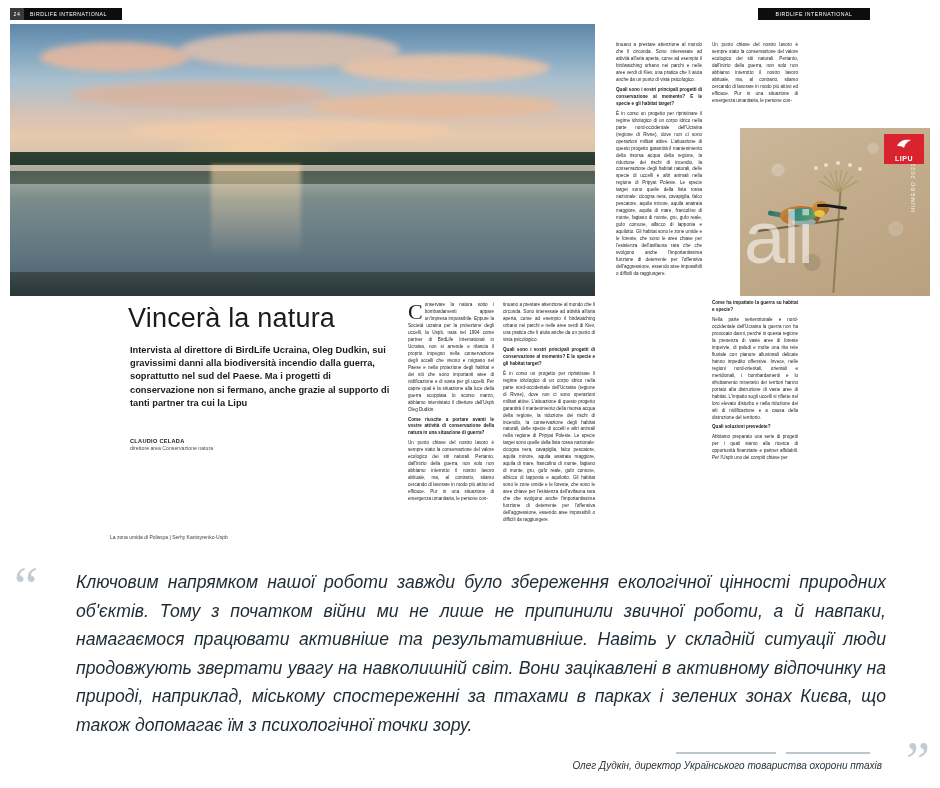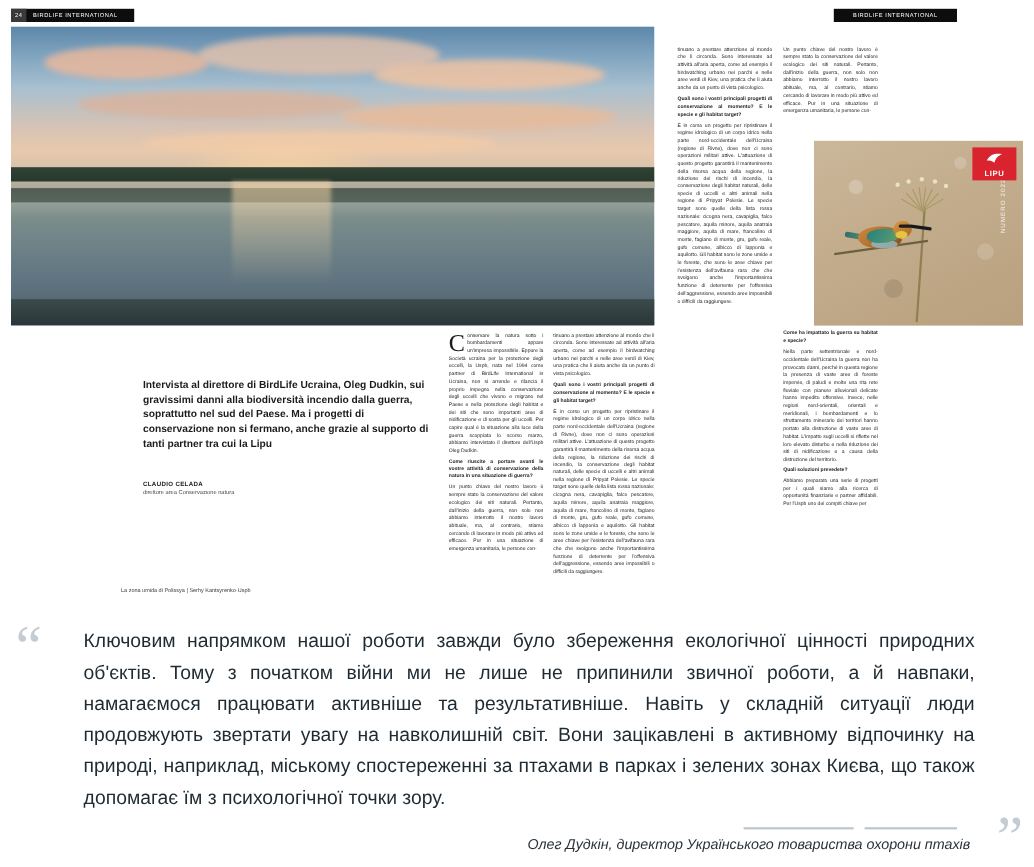--- a/index.html
+++ b/index.html
@@ -370,25 +370,26 @@
   .qmark.close { right: 10px; top: 182px; }
   .quote-text {
     position: absolute;
     left: 76px; top: 16px;
     width: 810px;
     font-size: 17.6px;
     line-height: 1.62;
     color: #1f2b33;
     text-align: justify;
     text-justify: inter-word;
+    font-style: italic;
   }
   .quote-author {
     position: absolute;
     right: 58px; top: 208px;
-    font-size: 13px;
+    font-size: 10px;
     font-style: italic;
     color: #2b3238;
   }
   .qrule {
     position: absolute;
     height: 2px;
     background: #bcc6cd;
   }
   .qrule.a { left: 676px; top: 200px; width: 100px; }
   .qrule.b { left: 786px; top: 200px; width: 84px; }
@@ -416,20 +417,21 @@
     <div class="cloud" style="left:300px; top:70px;  width:250px; height:24px; background:#e7bb9b;"></div>
     <div class="cloud" style="left:120px; top:96px;  width:320px; height:20px; background:#f2cba8;"></div>
     <div class="glow"></div>
     <div class="treeline"></div>
     <div class="water"></div>
     <div class="treeline refl"></div>
     <div class="sunpath"></div>
     <div class="shorestrip"></div>
   </div>
 
+  <div class="headline">Vincerà la natura</div>
   <div class="standfirst">Intervista al direttore di BirdLife Ucraina, Oleg Dudkin, sui gravissimi danni alla biodiversità incendio dalla guerra, soprattutto nel sud del Paese. Ma i progetti di conservazione non si fermano, anche grazie al supporto di tanti partner tra cui la Lipu</div>
   <div class="byline">CLAUDIO CELADA</div>
   <div class="byline-role">direttore area Conservazione natura</div>
   <div class="photo-credit">La zona umida di Polissya | Serhy Kantsyrenko·Uspb</div>
 
   <div class="col c1">
     <p><span class="dropcap">C</span><span>onservare la natura sotto i bombardamenti appare un'impresa impossibile. Eppure la Società ucraina per la protezione degli uccelli, la Uspb, nata nel 1994 come partner di BirdLife International in Ucraina, non si arrende e rilancia il proprio impegno nella conservazione degli uccelli che vivono e migrano nel Paese e nella protezione degli habitat e dei siti che sono importanti aree di nidificazione e di sosta per gli uccelli. Per capire qual è la situazione alla luce della guerra scoppiata lo scorso marzo, abbiamo intervistato il direttore dell'Uspb Oleg Dudkin.</span></p>
     <p class="q">Come riuscite a portare avanti le vostre attività di conservazione della natura in una situazione di guerra?</p>
     <p>Un punto chiave del nostro lavoro è sempre stato la conservazione del valore ecologico dei siti naturali. Pertanto, dall'inizio della guerra, non solo non abbiamo interrotto il nostro lavoro abituale, ma, al contrario, stiamo cercando di lavorare in modo più attivo ed efficace. Pur in una situazione di emergenza umanitaria, le persone con-</p>
   </div>
@@ -477,20 +479,21 @@
       <div class="tail"></div>
       <div class="body"></div>
       <div class="belly"></div>
       <div class="wing"></div>
       <div class="head"></div>
       <div class="throat"></div>
       <div class="eyeband"></div>
       <div class="beak"></div>
     </div>
   </div>
+  <div class="wm">ali</div>
   <div class="wm-side">NUMERO 2022</div>
 
   <div class="lipu">
     <svg class="bird-mark" viewBox="0 0 16 11">
       <path d="M1 8 C4 2, 9 1, 15 2 C11 4, 9 6, 8 10 C6 8, 3 8, 1 8 Z" fill="#ffffff"></path>
     </svg>
     <span>LIPU</span>
   </div>
 </div>
 

